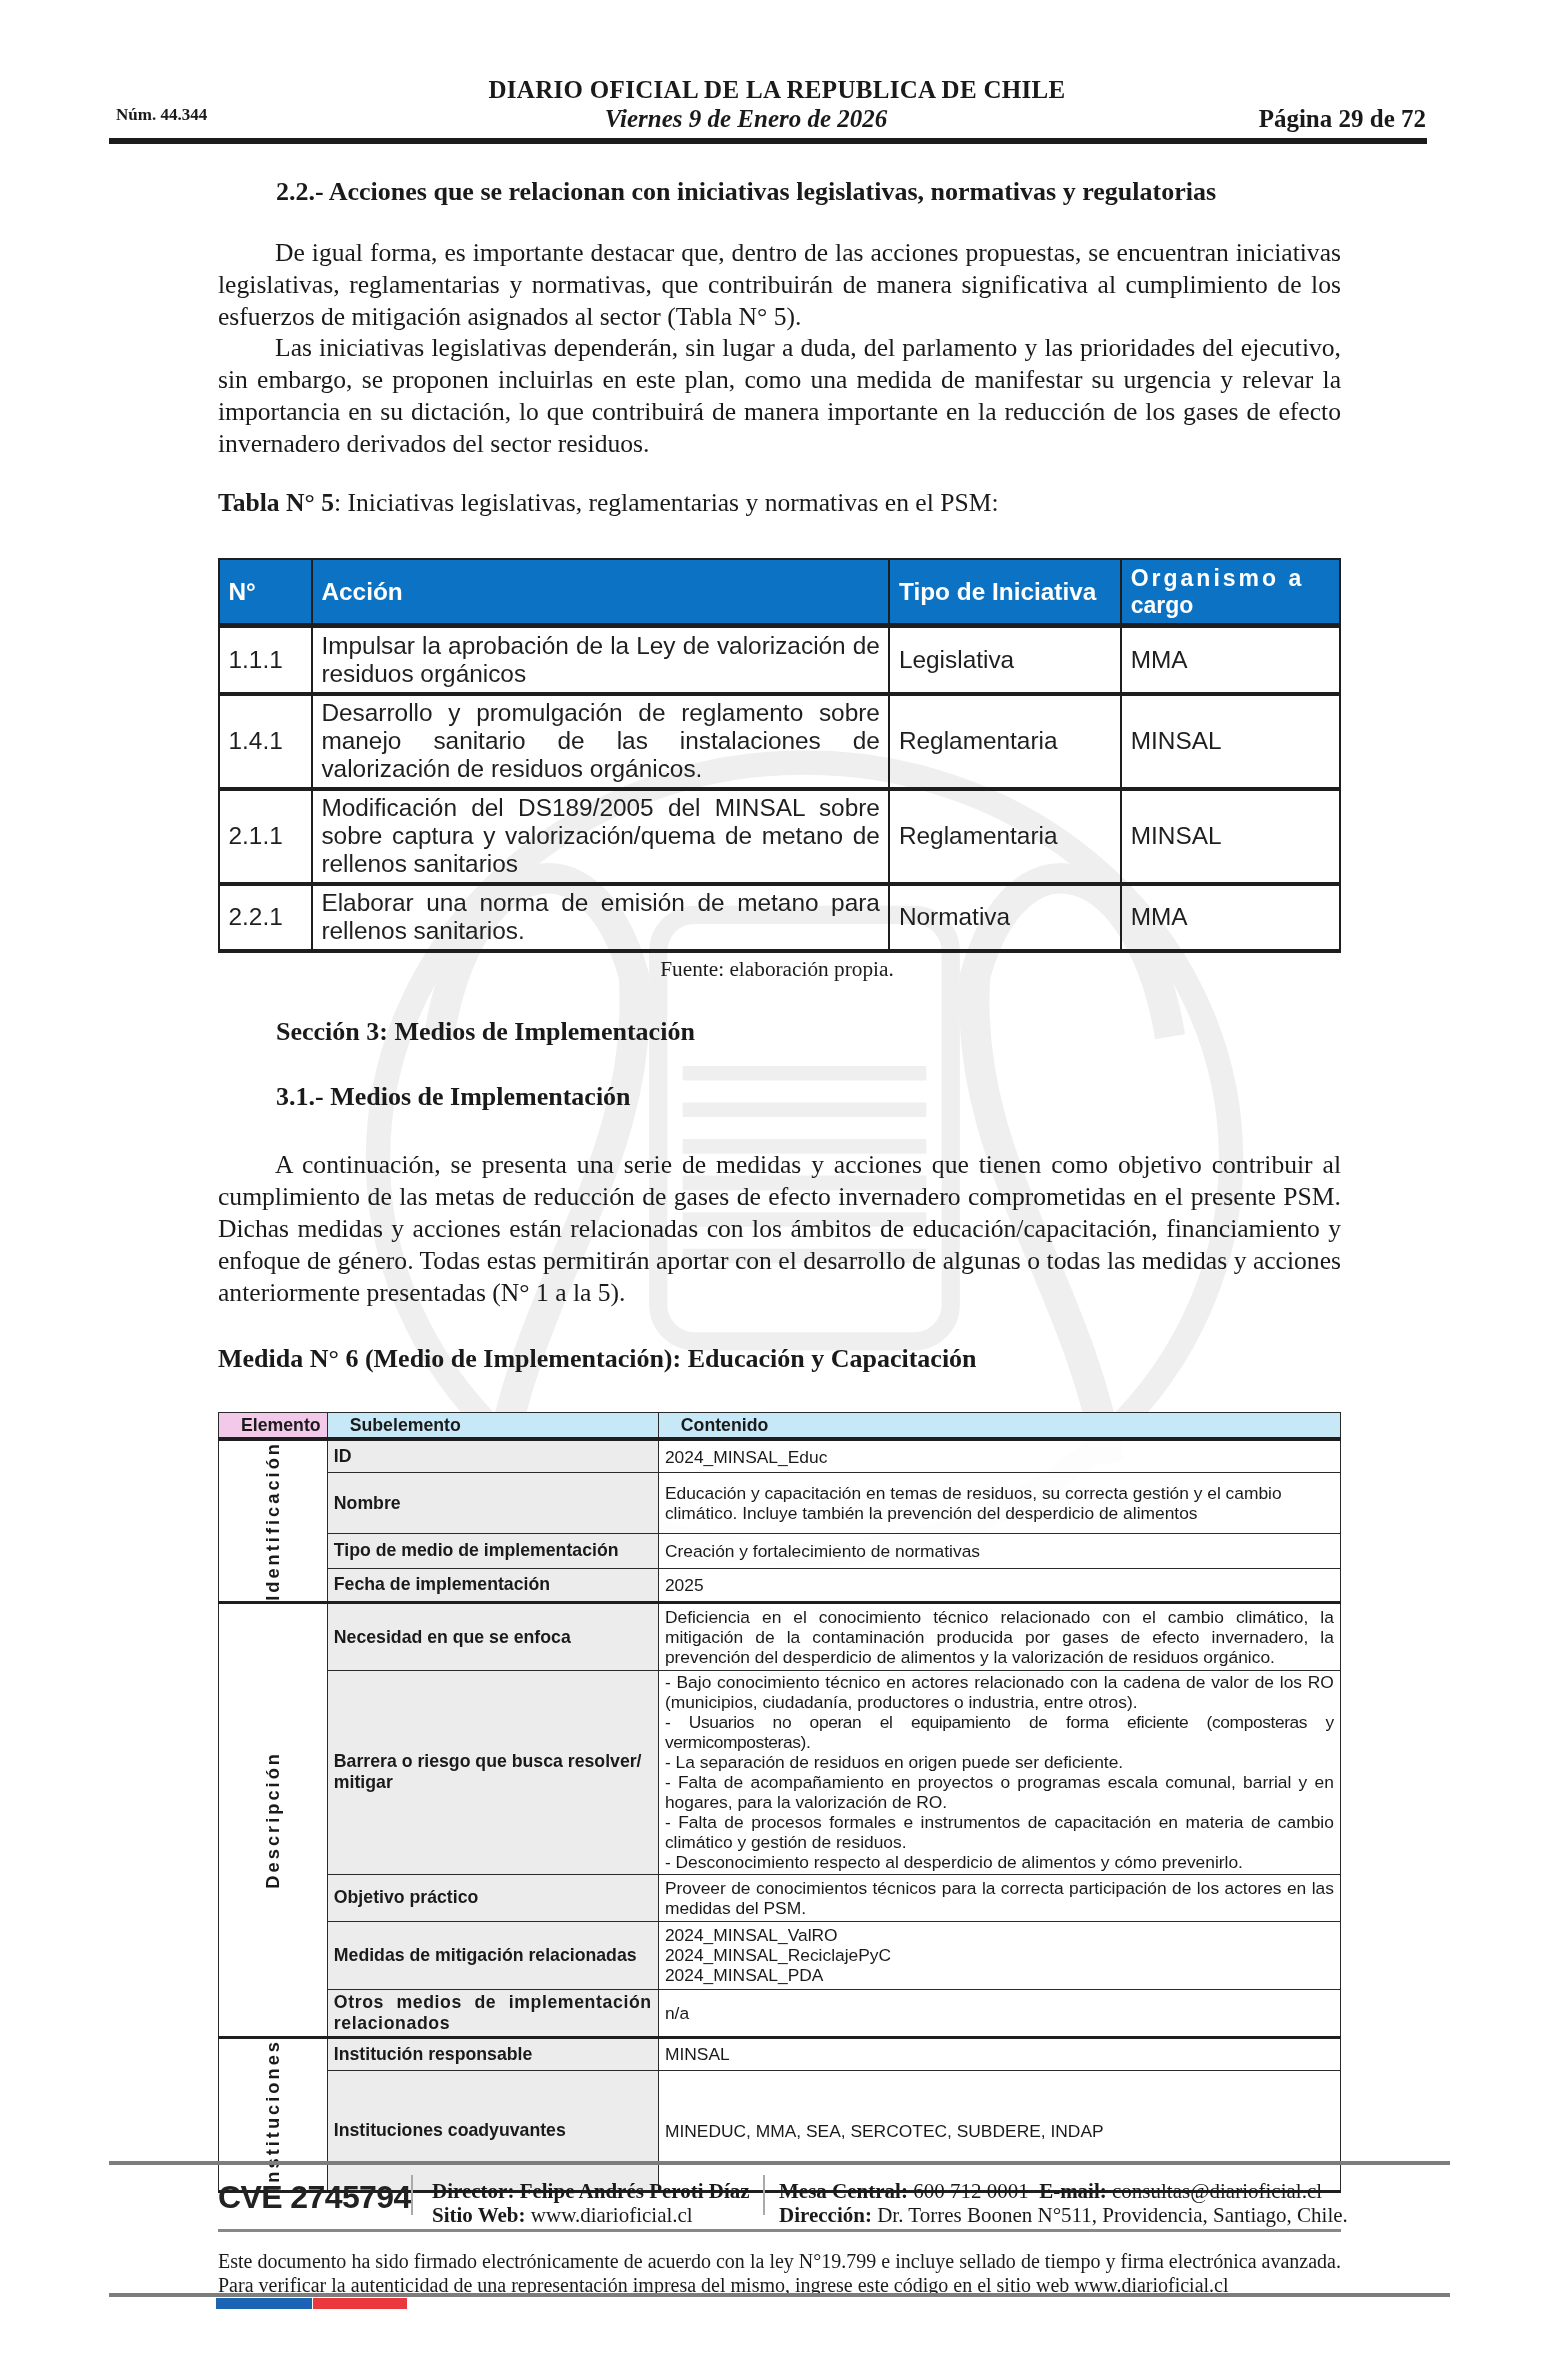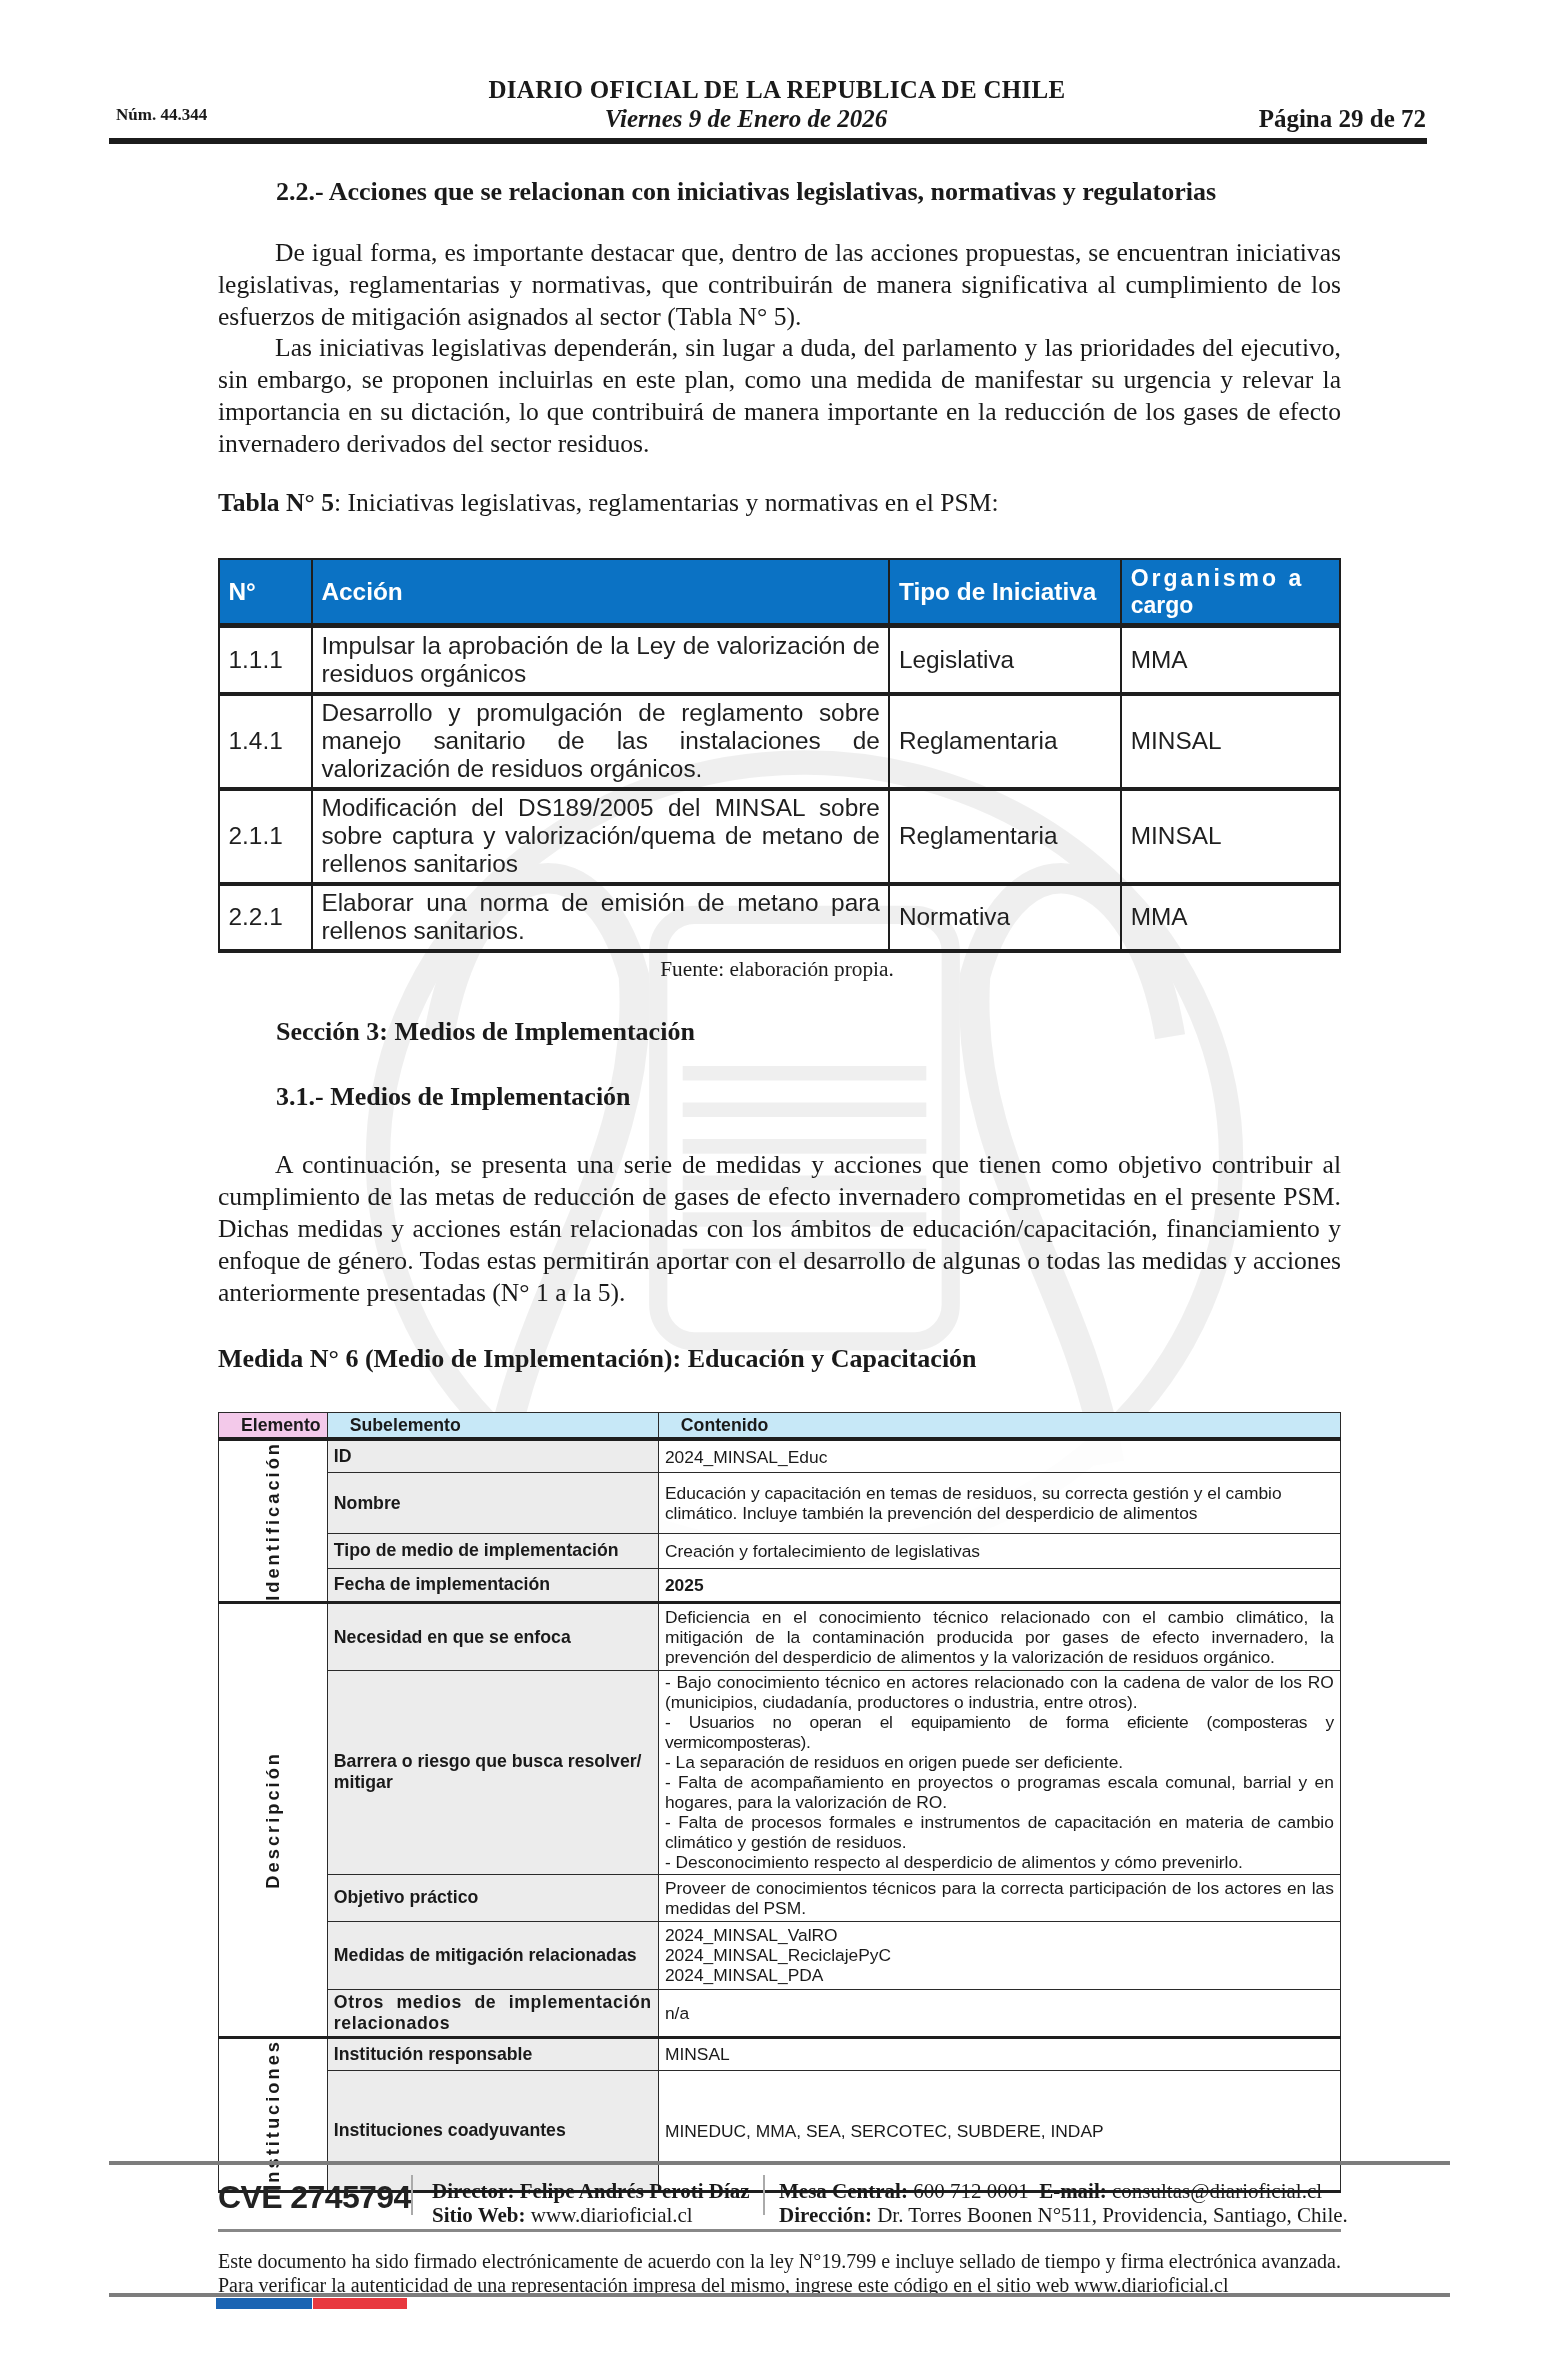--- a/index.html
+++ b/index.html
@@ -160,25 +160,25 @@
         </td>
       <td class="sub">ID</td>
       <td class="cont">2024_MINSAL_Educ</td>
     </tr>
     <tr style="height:48px">
       <td class="sub">Nombre</td>
       <td class="cont">Educación y capacitación en temas de residuos, su correcta gestión y el cambio climático. Incluye también la prevención del desperdicio de alimentos</td>
     </tr>
     <tr style="height:27px">
       <td class="sub">Tipo de medio de implementación</td>
-      <td class="cont">Creación y fortalecimiento de legislativas</td>
+      <td class="cont">Creación y fortalecimiento de normativas</td>
     </tr>
     <tr class="last" style="height:27px">
       <td class="sub">Fecha de implementación</td>
-      <td class="cont" style="font-weight:bold">2025</td>
+      <td class="cont" style="font-weight:normal">2025</td>
     </tr>
 
     <tr style="height:68px">
       <td class="grp" rowspan="5">
           <span class="vlabel">Descripción</span>
         </td>
       <td class="sub">Necesidad en que se enfoca</td>
       <td class="cont j">Deficiencia en el conocimiento técnico relacionado con el cambio climático, la mitigación de la contaminación producida por gases de efecto invernadero, la prevención del desperdicio de alimentos y la valorización de residuos orgánico.</td>
     </tr>
     <tr style="height:190px">

